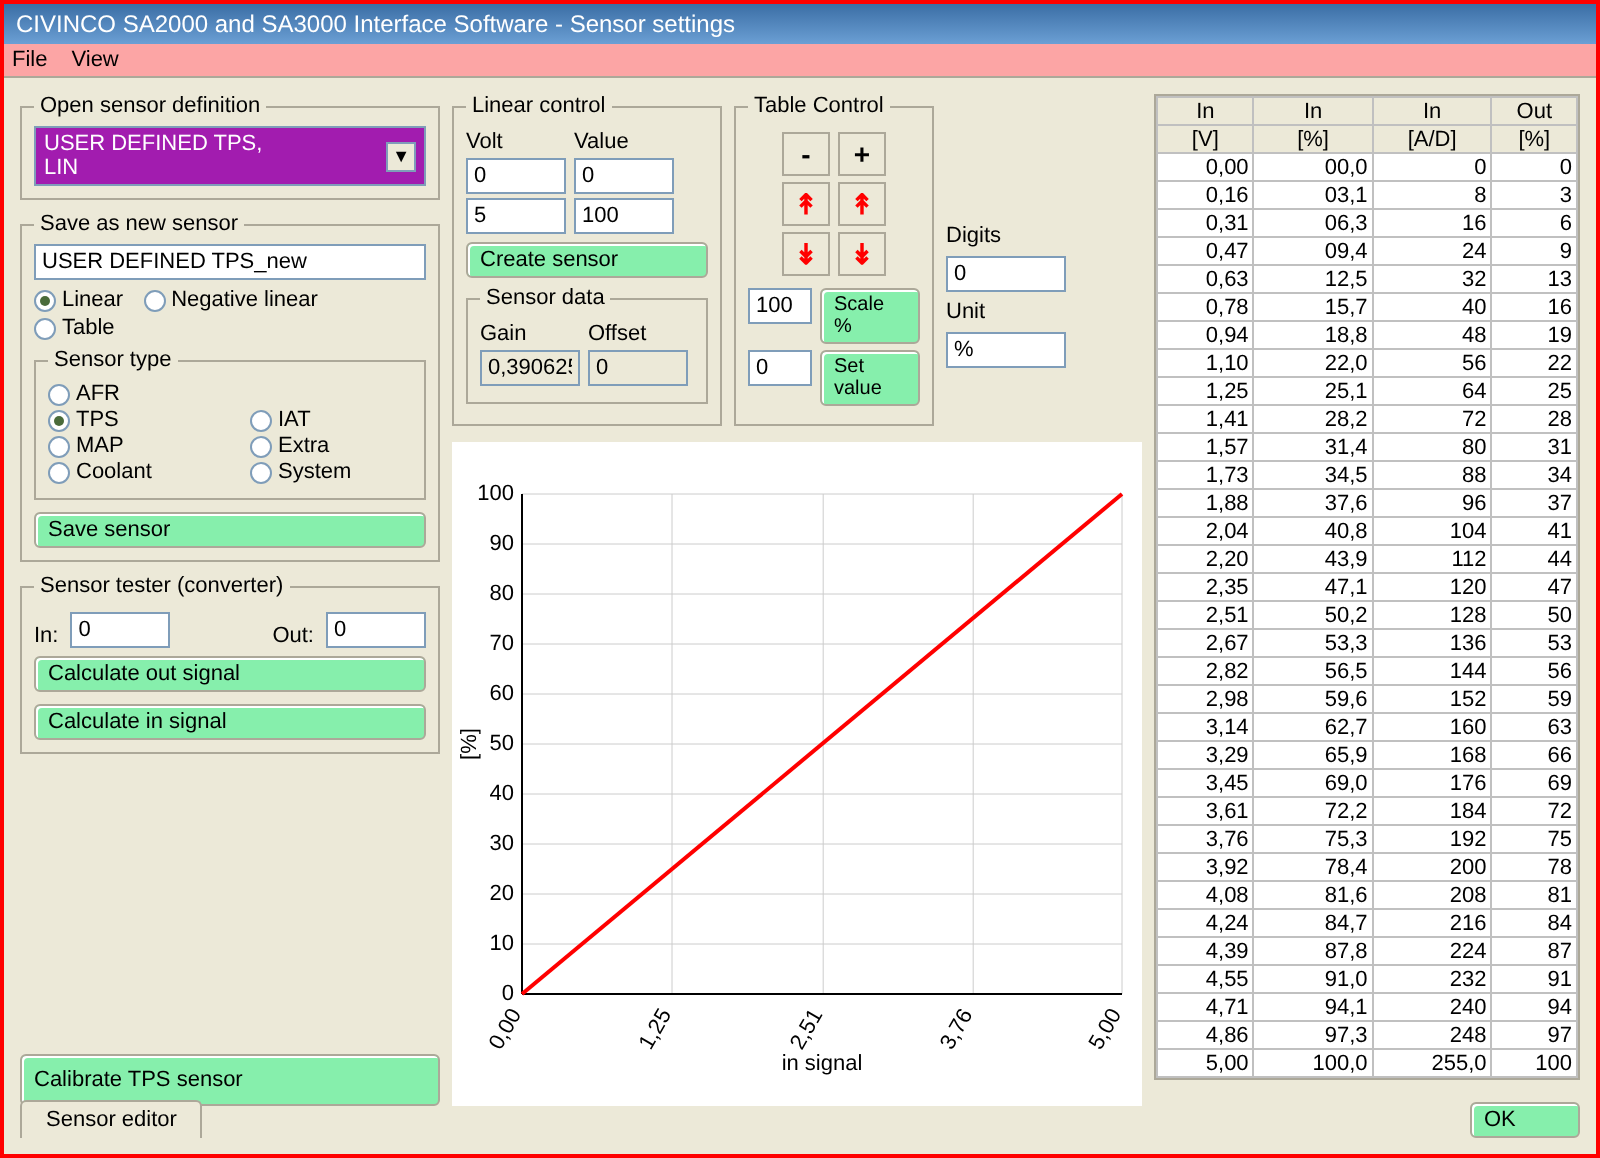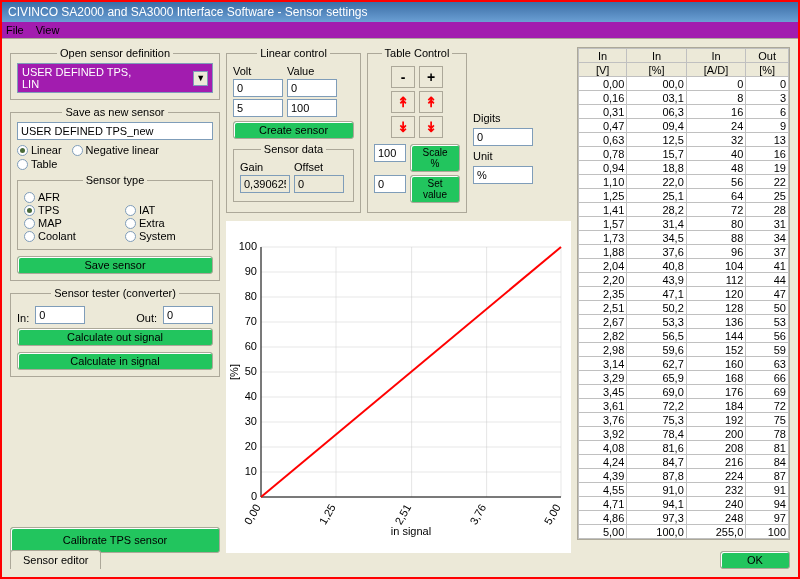--- a/index.html
+++ b/index.html
@@ -1,31 +1,31 @@
 <!DOCTYPE html>
 <html><head>
 <meta charset="utf-8">
 <style>
 * { box-sizing: border-box; font-family: Tahoma, Arial, sans-serif; font-size: 11px; }
 body { margin: 0; background: #d4d0c8; }
 .window { width: 800px; height: 579px; border: 2px solid red; background: #ece9d8; position: relative; }
 .titlebar { background: linear-gradient(#3b6ea5, #6b9fd4); color: white; padding: 3px 6px; font-size: 12px; }
-.menubar { background: #a21caf; padding: 2px 4px; display: flex; gap: 12px; border-bottom: 1px solid #aca899; }
+.menubar { background: #fca5a5; padding: 2px 4px; display: flex; gap: 12px; border-bottom: 1px solid #aca899; }
 .menubar span { cursor: default; }
 .client { padding: 8px; display: flex; gap: 6px; height: 522px; }
 .leftcol { width: 210px; display: flex; flex-direction: column; gap: 6px; }
 .midcol { width: 345px; display: flex; flex-direction: column; gap: 4px; }
 .rightcol { flex: 1; display: flex; flex-direction: column; }
 fieldset { border: 1px solid #aca899; padding: 4px 6px 6px; margin: 0; }
-legend { padding: 0 3px; text-align: center; }
+legend { padding: 0 3px; }
 .dropdown { width: 100%; background: #a21caf; color: white; border: 1px solid #7f9db9; padding: 2px 4px; display: flex; justify-content: space-between; align-items: center; gap: 44px; }
 .dropdown-btn { width: 15px; height: 15px; background: #ece9d8; border: 1px solid #7f9db9; text-align: center; color: black; font-size: 9px; line-height: 12px; }
 input[type=text] { border: 1px solid #7f9db9; background: white; padding: 1px 3px; height: 18px; }
 input[type=text][readonly] { background: #ece9d8; }
-.btn { background: #22c55e; border: 1px solid #aca899; border-radius: 3px; padding: 2px 6px; text-align: center; cursor: default; box-shadow: inset 1px 1px #fff; }
+.btn { background: #86efac; border: 1px solid #aca899; border-radius: 3px; padding: 2px 6px; cursor: default; box-shadow: inset 1px 1px #fff; }
 .radio-row { display: flex; align-items: center; gap: 3px; margin: 1px 0; }
 .radio { width: 11px; height: 11px; border: 1px solid #7f9db9; border-radius: 50%; background: white; display: inline-flex; align-items: center; justify-content: center; }
 .radio.sel::after { content: ""; width: 5px; height: 5px; background: #4a6b3a; border-radius: 50%; }
 .mid-top { display: flex; gap: 6px; }
 .linearctl { width: 135px; }
 .linearctl .row { display: flex; gap: 4px; margin: 2px 0; }
 .linearctl input { width: 50px; }
 .tablectl { width: 100px; }
 .tablectl .btnrow { display: flex; gap: 4px; justify-content: center; margin: 3px 0; }
 .sqbtn { width: 24px; height: 22px; border: 1px solid #aca899; background: #ece9d8; display: flex; align-items: center; justify-content: center; font-weight: bold; font-size: 14px; cursor: default; }
@@ -472,15 +472,15 @@
                 <td>100</td>
               </tr>
             </tbody>
         </table>
       </div>
     </div>
   </div>
 
   <div class="bottom">
     <div class="tab">Sensor editor</div>
-    <div class="btn" style="width:70px">OK</div>
+    <div class="btn" style="width:55px">OK</div>
   </div>
 </div>
 
 </body></html>

